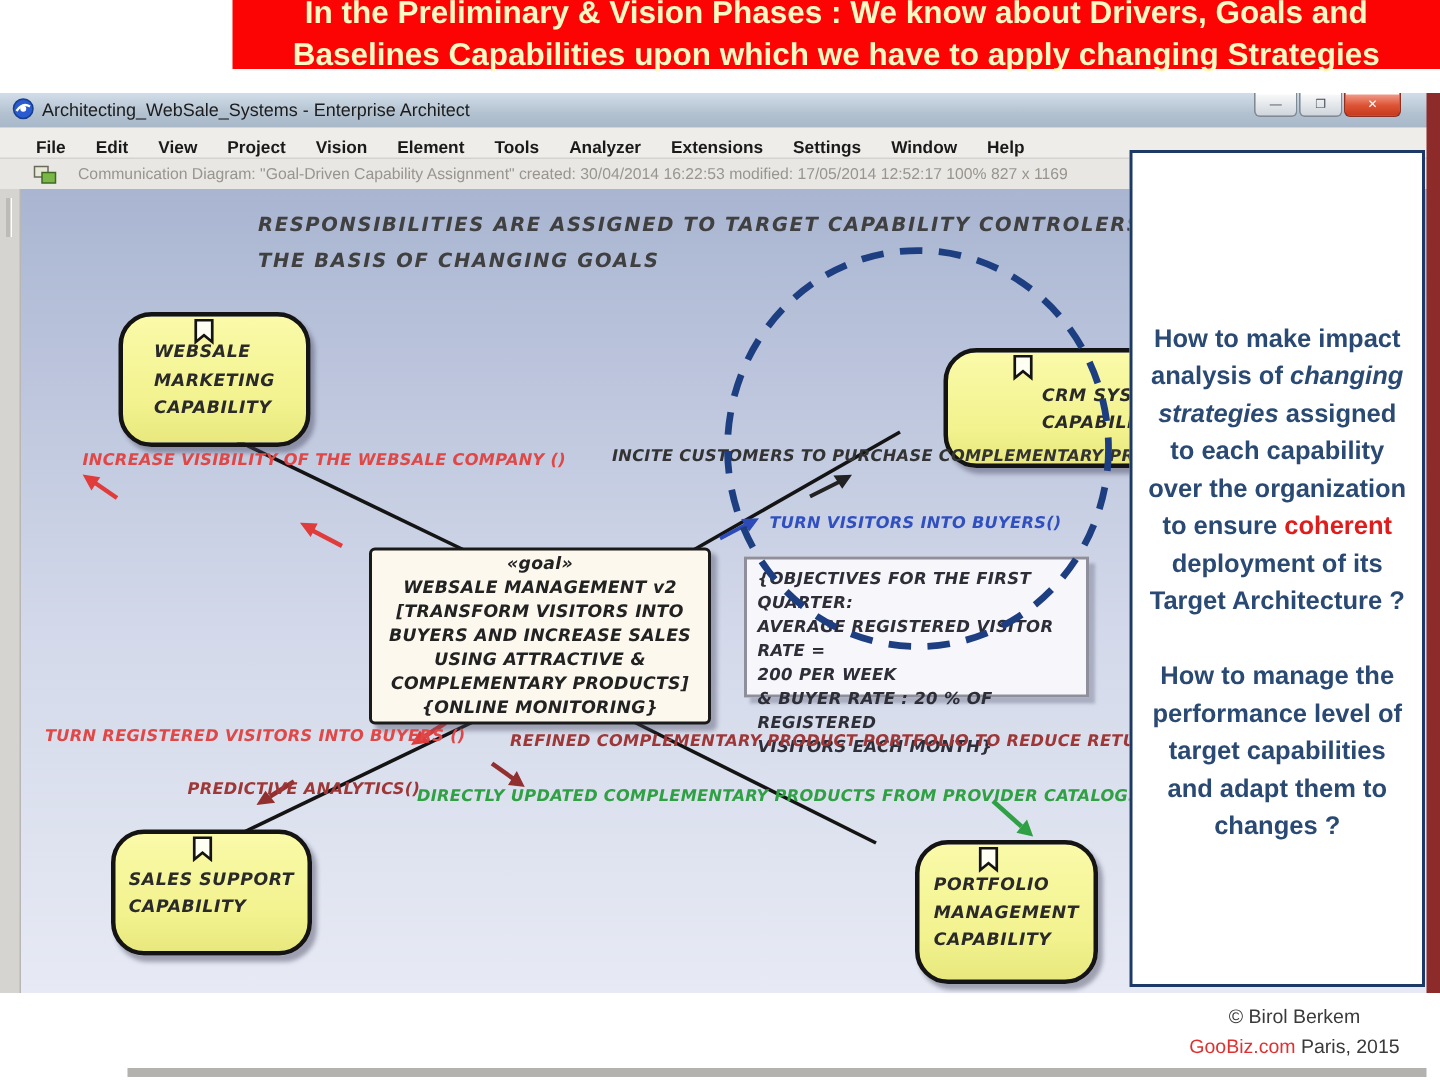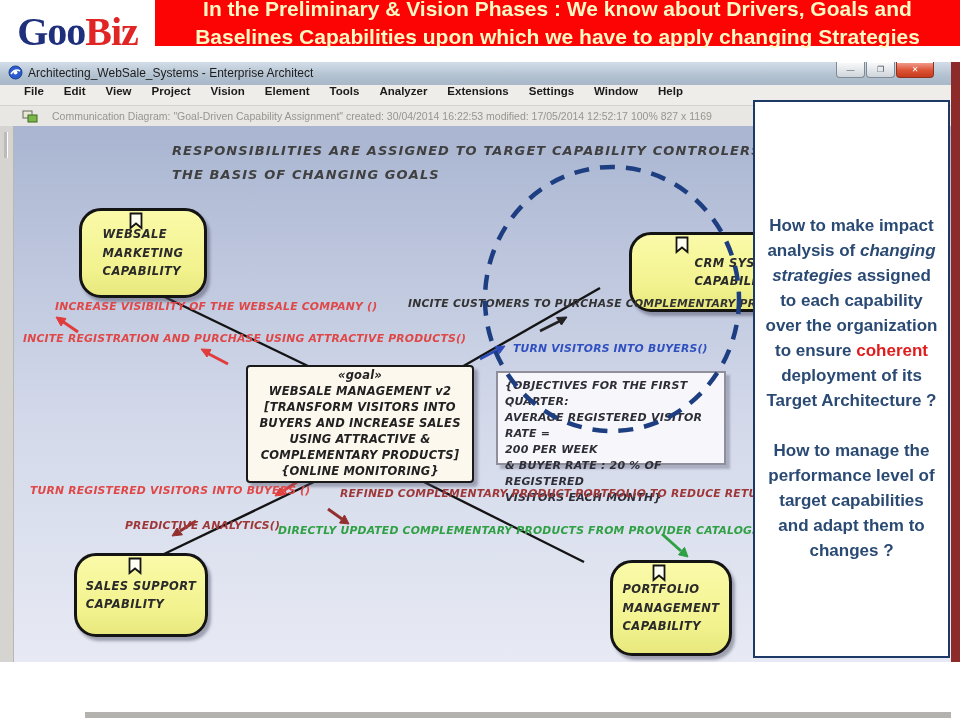--- a/index.html
+++ b/index.html
@@ -21,21 +21,21 @@
             background:linear-gradient(180deg,#d2dde8,#b2c1d0 60%,#a8b8c8);
             border-bottom:1px solid #8fa0b2;}
   #app-icon{left:8px;top:65px;}
   #title-text{left:28px;top:66px;font:12px "Liberation Sans",sans-serif;color:#1c1c1c;}
   #win-buttons{right:26px;top:62px;display:flex;gap:1px;}
   .win-btn{height:15px;width:27px;border:1px solid #808a94;border-top:none;border-radius:0 0 4px 4px;
            background:linear-gradient(#fbfbfb,#cfd5dc);display:flex;align-items:center;justify-content:center;
            font-size:8px;color:#404a54;box-shadow:inset 0 1px 0 #fff;}
   .win-btn.close{width:36px;background:linear-gradient(#f2a394,#dd5435 55%,#c63a1d);color:#fff;border-color:#8d3222;}
   #menubar{left:0;top:85px;width:960px;height:21px;background:#efede9;border-bottom:1px solid #d5d3cf;
-           display:flex;align-items:flex-start;padding-left:14px;box-sizing:border-box;}
+           display:flex;align-items:flex-end;padding-left:14px;box-sizing:border-box;}
   .menu-item{font:600 11.5px "Liberation Sans",sans-serif;color:#1a1a1a;padding:0 10px;}
   #toolbar{left:0;top:106px;width:960px;height:20px;background:#e9e7e3;border-bottom:1px solid #c9c7c3;
            display:flex;align-items:center;}
   #diagram-icon{margin-left:22px;margin-right:14px;}
   #status-text{font:10.5px "Liberation Sans",sans-serif;color:#98958f;white-space:nowrap;}
 
   
   #canvas{left:0;top:126px;width:960px;height:536px;
           background:linear-gradient(180deg,#a9b5d1 0%,#bdc6dd 25%,#d3d9ea 55%,#e7eaf4 100%);}
   #left-strip{left:0;top:126px;width:13px;height:536px;background:#d6d4d0;border-right:1px solid #b9b7b3;}
@@ -101,23 +101,20 @@
   #copyright{left:772px;top:668px;width:182px;text-align:center;
              font:13px "Liberation Sans",sans-serif;color:#3a3a3a;line-height:1.55;}
   #copyright .red{color:#e03030;}
   #bottom-strip{left:85px;top:712px;width:866px;height:6px;background:#b4b2af;}
 </style>
 </head>
 <body>
 
 <div id="slide">
 
-  <div class="abs" id="logo">
-    <span class="t"><span class="goo">Goo</span><span class="biz">Biz</span></span>
-  </div>
   <div class="abs" id="banner">In the Preliminary &amp; Vision Phases : We know about Drivers, Goals and
 Baselines Capabilities upon which we have to apply changing Strategies</div>
 
   <div class="abs" id="titlebar"></div>
   <svg class="abs" id="app-icon" width="15" height="15">
     <circle cx="7.5" cy="7.5" r="6.5" fill="#2a5bd0" stroke="#16408f" stroke-width="1"></circle>
     <path d="M3 9 Q7 3 12 6" stroke="#fff" stroke-width="1.6" fill="none"></path>
     <circle cx="7.5" cy="7.5" r="2" fill="#fff"></circle>
   </svg>
   <div class="abs" id="title-text">Architecting_WebSale_Systems - Enterprise Architect</div>
@@ -236,29 +233,32 @@
 AVERAGE REGISTERED VISITOR RATE =
 200 PER WEEK
 &amp; BUYER RATE : 20 % OF REGISTERED
 VISITORS EACH MONTH}</div>
 
   <svg class="overlay" id="ellipse-layer" width="960" height="720">
     <ellipse cx="612" cy="299" rx="127" ry="132" fill="none" stroke="#1d3e80" stroke-width="4.5" stroke-dasharray="15 11"></ellipse>
   </svg>
 
   <div class="abs anno red" id="anno-increase">INCREASE VISIBILITY OF THE WEBSALE COMPANY ()</div>
-  <div class="abs anno red" id="anno-registration">INCITE REGISTRATION AND PURCHASE USING ATTRACTIVE PRODUCTS()</div>
   <div class="abs anno dark" id="anno-customers">INCITE CUSTOMERS TO PURCHASE COMPLEMENTARY PRODUCTS()</div>
   <div class="abs anno blue" id="anno-turnvisitors">TURN VISITORS INTO BUYERS()</div>
   <div class="abs anno red" id="anno-turnregistered">TURN REGISTERED VISITORS INTO BUYERS ()</div>
   <div class="abs anno darkred" id="anno-refined">REFINED COMPLEMENTARY PRODUCT PORTFOLIO TO REDUCE RETURNED</div>
   <div class="abs anno darkred" id="anno-predictive">PREDICTIVE ANALYTICS()</div>
   <div class="abs anno green" id="anno-directly">DIRECTLY UPDATED COMPLEMENTARY PRODUCTS  FROM PROVIDER CATALOGS()</div>
 
   <div class="abs" id="side-panel">
     <div><span>How to make impact analysis of </span><span class="panel-em">changing strategies</span><span> assigned to each capability over the organization to ensure </span><span class="panel-red">coherent</span><span> deployment of its Target Architecture ?</span></div>
     <div class="p2">How to manage the performance level of target capabilities and adapt them to changes ?</div>
   </div>
 
   <div class="abs" id="footer"></div>
+  <div class="abs" id="copyright">
+    <div>© Birol Berkem</div>
+    <div><span class="red">GooBiz.com</span><span> Paris,  2015</span></div>
+  </div>
   <div class="abs" id="bottom-strip"></div>
 
 </div>
 
 </body></html>

